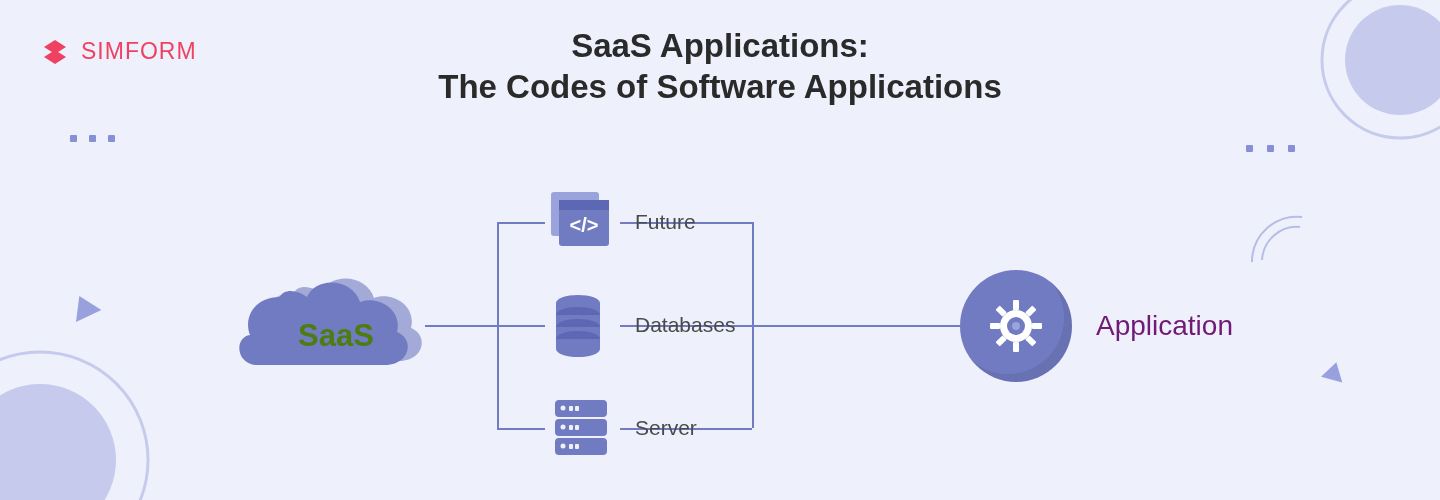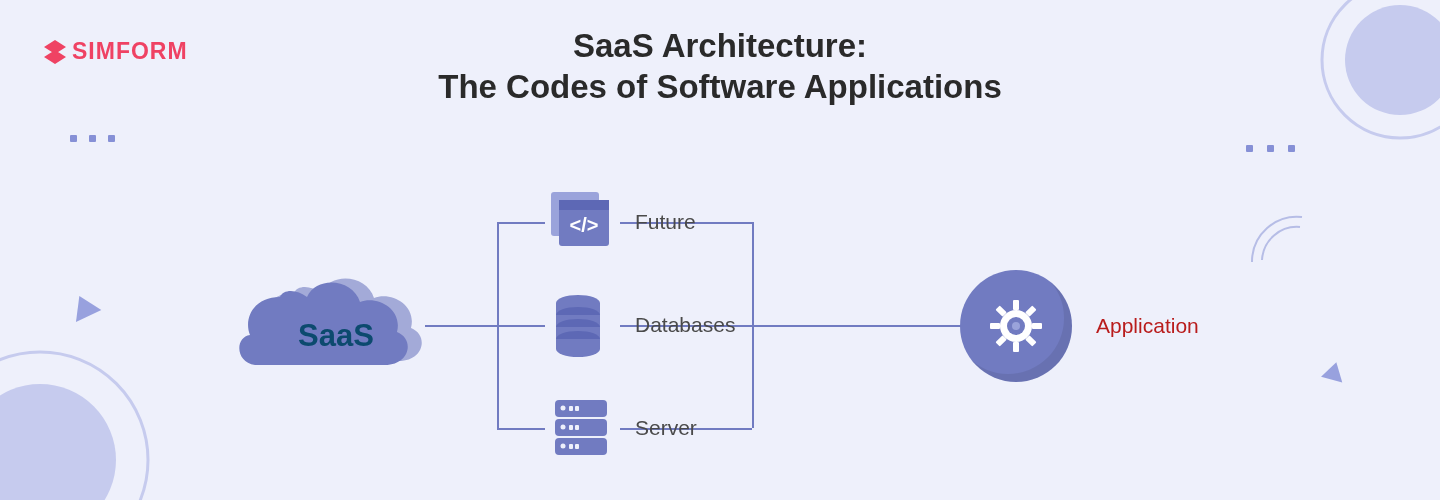--- a/index.html
+++ b/index.html
@@ -10,31 +10,31 @@
 .circ-bl{position:absolute;left:-70px;bottom:-70px;width:220px;height:220px}
 .dots-l{position:absolute;left:70px;top:135px;display:flex;gap:12px}
 .dots-r{position:absolute;right:145px;top:145px;display:flex;gap:14px}
 .dot{width:7px;height:7px;background:#8690d6;border-radius:1px}
 .tri{position:absolute;width:0;height:0}
 .tri-l{left:70px;top:295px;border-left:14px solid transparent;border-right:14px solid transparent;border-bottom:22px solid #98a1de;transform:rotate(-25deg)}
 .tri-r{right:95px;top:362px;border-left:11px solid transparent;border-right:11px solid transparent;border-bottom:18px solid #98a1de;transform:rotate(15deg)}
 .arc-r{position:absolute;right:128px;top:202px}
 
 
-.logo{position:absolute;left:42px;top:38px;display:flex;align-items:center;gap:4px;color:#ef4263;font-weight:700;font-size:23px;letter-spacing:1px}
+.logo{position:absolute;left:42px;top:38px;display:flex;align-items:center;gap:13px;color:#ef4263;font-weight:400;font-size:23px;letter-spacing:1px}
 
 
 .title{position:absolute;left:0;right:0;top:25px;text-align:center;color:#2a2a2a}
 .t1{font-size:33px;font-weight:700;line-height:1.3}
 .t2{font-size:33px;font-weight:700}
 
 
 .diag{position:absolute;left:225px;top:150px;width:1000px;height:340px}
 .cloud{position:absolute;left:0;top:97px;width:200px}
-.cloud-label{position:absolute;left:73px;top:168px;color:#0c4a6e;font-size:31px;font-weight:700;z-index:3}
+.cloud-label{position:absolute;left:73px;top:168px;color:#4d7c0f;font-size:31px;font-weight:700;z-index:3}
 
 
 .line{position:absolute;background:#717bc1}
 .hl1{left:200px;top:175px;width:72px;height:1.5px}
 .vl1{left:272px;top:72px;width:1.5px;height:206px}
 .hc1{left:272px;top:72px;width:48px;height:1.5px}
 .hc2{left:272px;top:175px;width:48px;height:1.5px}
 .hc3{left:272px;top:278px;width:48px;height:1.5px}
 .hd1{left:395px;top:72px;width:132px;height:1.5px}
 .hd2{left:395px;top:175px;width:132px;height:1.5px}
@@ -45,21 +45,21 @@
 
 .node{position:absolute;display:flex;align-items:center;gap:18px}
 .n1{left:320px;top:36px}
 .n2{left:320px;top:139px}
 .n3{left:320px;top:242px}
 .nlabel{font-size:21px;color:#4a4a4a}
 .icon-box{width:72px;height:72px;display:flex;align-items:center;justify-content:center}
 
 .app{position:absolute;left:735px;top:120px;display:flex;align-items:center;gap:24px}
 .app-circle{width:112px;height:112px;border-radius:50%;background:#717bc1;display:flex;align-items:center;justify-content:center;position:relative;box-shadow:inset -8px -8px 0 rgba(0,0,0,.08)}
-.app-label{font-size:21px;color:#b91c1c}
+.app-label{font-size:28px;color:#701a75}
 </style>
 </head>
 <body>
 
 <svg class="circ-tr" viewBox="0 0 160 160">
     <circle cx="80" cy="80" r="78" fill="none" stroke="#c6cbee" stroke-width="3"></circle>
     <circle cx="80" cy="80" r="55" fill="#c6cbee"></circle>
   </svg>
 <svg class="circ-bl" viewBox="0 0 220 220">
     <circle cx="110" cy="110" r="108" fill="none" stroke="#c6cbee" stroke-width="3"></circle>
@@ -83,21 +83,21 @@
   </svg>
 
 <div class="logo">
   <svg width="26" height="26" viewBox="0 0 26 26">
       <path d="M13 1 L24 8 L13 15 L2 8 Z M13 11 L24 18 L13 25 L2 18 Z" fill="#ef4263"></path>
     </svg>
   <span>SIMFORM</span>
 </div>
 
 <div class="title">
-  <div class="t1">SaaS Architecture:</div>
+  <div class="t1">SaaS Applications:</div>
   <div class="t2">The Codes of Software Applications</div>
 </div>
 
 <div class="diag">
 
   <svg class="cloud" viewBox="0 0 200 130">
     <path d="M55 50 C30 50 18 70 25 88 C10 90 10 115 30 118 L160 118 C185 118 190 92 172 85 C178 62 152 48 135 55 C128 32 92 28 82 50 C72 42 58 42 55 50 Z" fill="#a3aad8" transform="translate(14,-4)"></path>
     <path d="M55 50 C30 50 18 70 25 88 C10 90 10 115 30 118 L160 118 C185 118 190 92 172 85 C178 62 152 48 135 55 C128 32 92 28 82 50 C72 42 58 42 55 50 Z" fill="#717bc1"></path>
   </svg>
   <div class="cloud-label">SaaS</div>

